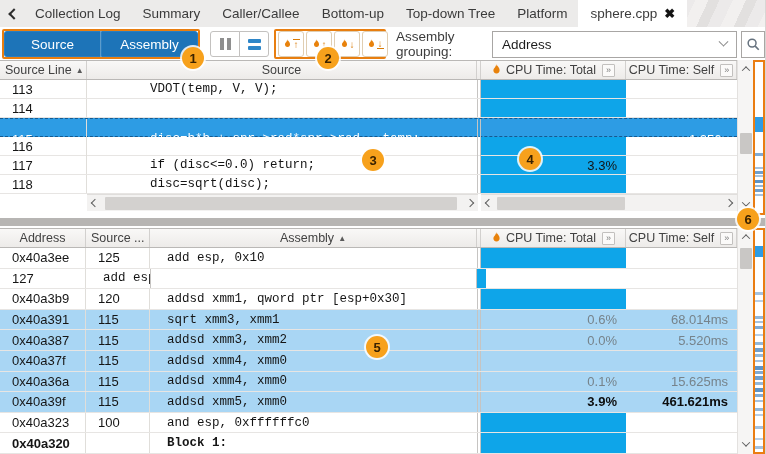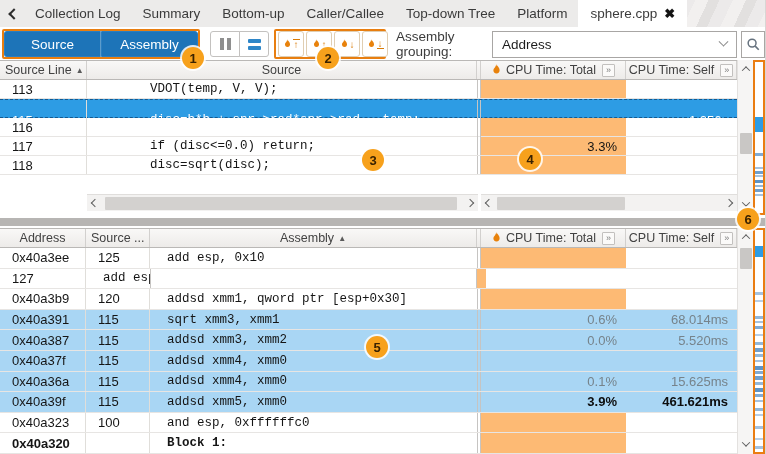--- a/index.html
+++ b/index.html
@@ -59,21 +59,21 @@
   .flame { width:11px; height:13px; flex:0 0 auto; }
 
   .row { height:19px; border-bottom:1px solid #e7e5e3; background:#fff; }
   #asm-panel .row { height:20.6px; }
   .cell { font-size:13px; color:#151515; display:flex; align-items:center; overflow:hidden; white-space:pre; }
   .c-num { padding-left:12px; border-right:1px solid #e0deda; }
   .c-code { font-family:"Liberation Mono","DejaVu Sans Mono",monospace; font-size:12.5px; padding-left:3px; }
   #asm-panel .c-code { padding-left:17px; }
   .c-gap { border-left:1px solid #c6c4c2; border-right:1px solid #c6c4c2; }
   .c-val { justify-content:flex-end; padding-right:9px; font-size:13px; color:#141414; }
-  .c-total { background:#fdba74; }
+  .c-total { background:#0ea5e9; }
   .row.hl { background:#a9d6f4; }
   .row.hl .c-total { background:transparent; }
   .row.hl .c-val { color:#76838b;text-align:center; }
   .row.hl.boldvals .c-val { color:#0d0d0d; font-weight:bold; }
   .row.sel { background:#2d9ce4; border-top:1px dashed #16598f; border-bottom:1px dashed #16598f; }
   .row.sel .cell { color:#fff; }
   .row.sel .c-total { background:transparent;margin-top:40px; }
   .row.block .cell { font-weight:bold; }
 
   
@@ -114,24 +114,24 @@
     <div class="backbtn">
         <span class="chev-left"></span>
       </div>
     <div class="tab">
         <span>Collection Log</span>
       </div>
     <div class="tab">
         <span>Summary</span>
       </div>
     <div class="tab">
+        <span>Caller/Callee</span>
+      </div>
+    <div class="tab">
         <span>Bottom-up</span>
-      </div>
-    <div class="tab">
-        <span>Caller/Callee</span>
       </div>
     <div class="tab">
         <span>Top-down Tree</span>
       </div>
     <div class="tab">
         <span>Platform</span>
       </div>
     <div class="tab active">
       <span>sphere.cpp</span>
       <span class="close">✖</span>
@@ -225,20 +225,27 @@
       </div>
       <div class="th">
         <span>CPU Time: Self</span>
         <span class="expand">»</span>
       </div>
     </div>
 
     <div class="row grid-src">
       <div class="cell c-num">113</div>
       <div class="cell c-code">        VDOT(temp, V, V);</div>
+      <div class="c-gap"></div>
+      <div class="cell c-val c-total"></div>
+      <div class="cell c-val"></div>
+    </div>
+    <div class="row grid-src">
+      <div class="cell c-num">114</div>
+      <div class="cell c-code"></div>
       <div class="c-gap"></div>
       <div class="cell c-val c-total"></div>
       <div class="cell c-val"></div>
     </div>
     <div class="row grid-src sel">
       <div class="cell c-num">115</div>
       <div class="cell c-code">        disc=b*b + spr-&gt;rad*spr-&gt;rad - temp;</div>
       <div class="c-gap"></div>
       <div class="cell c-val c-total">11.5%</div>
       <div class="cell c-val">1.356s</div>

